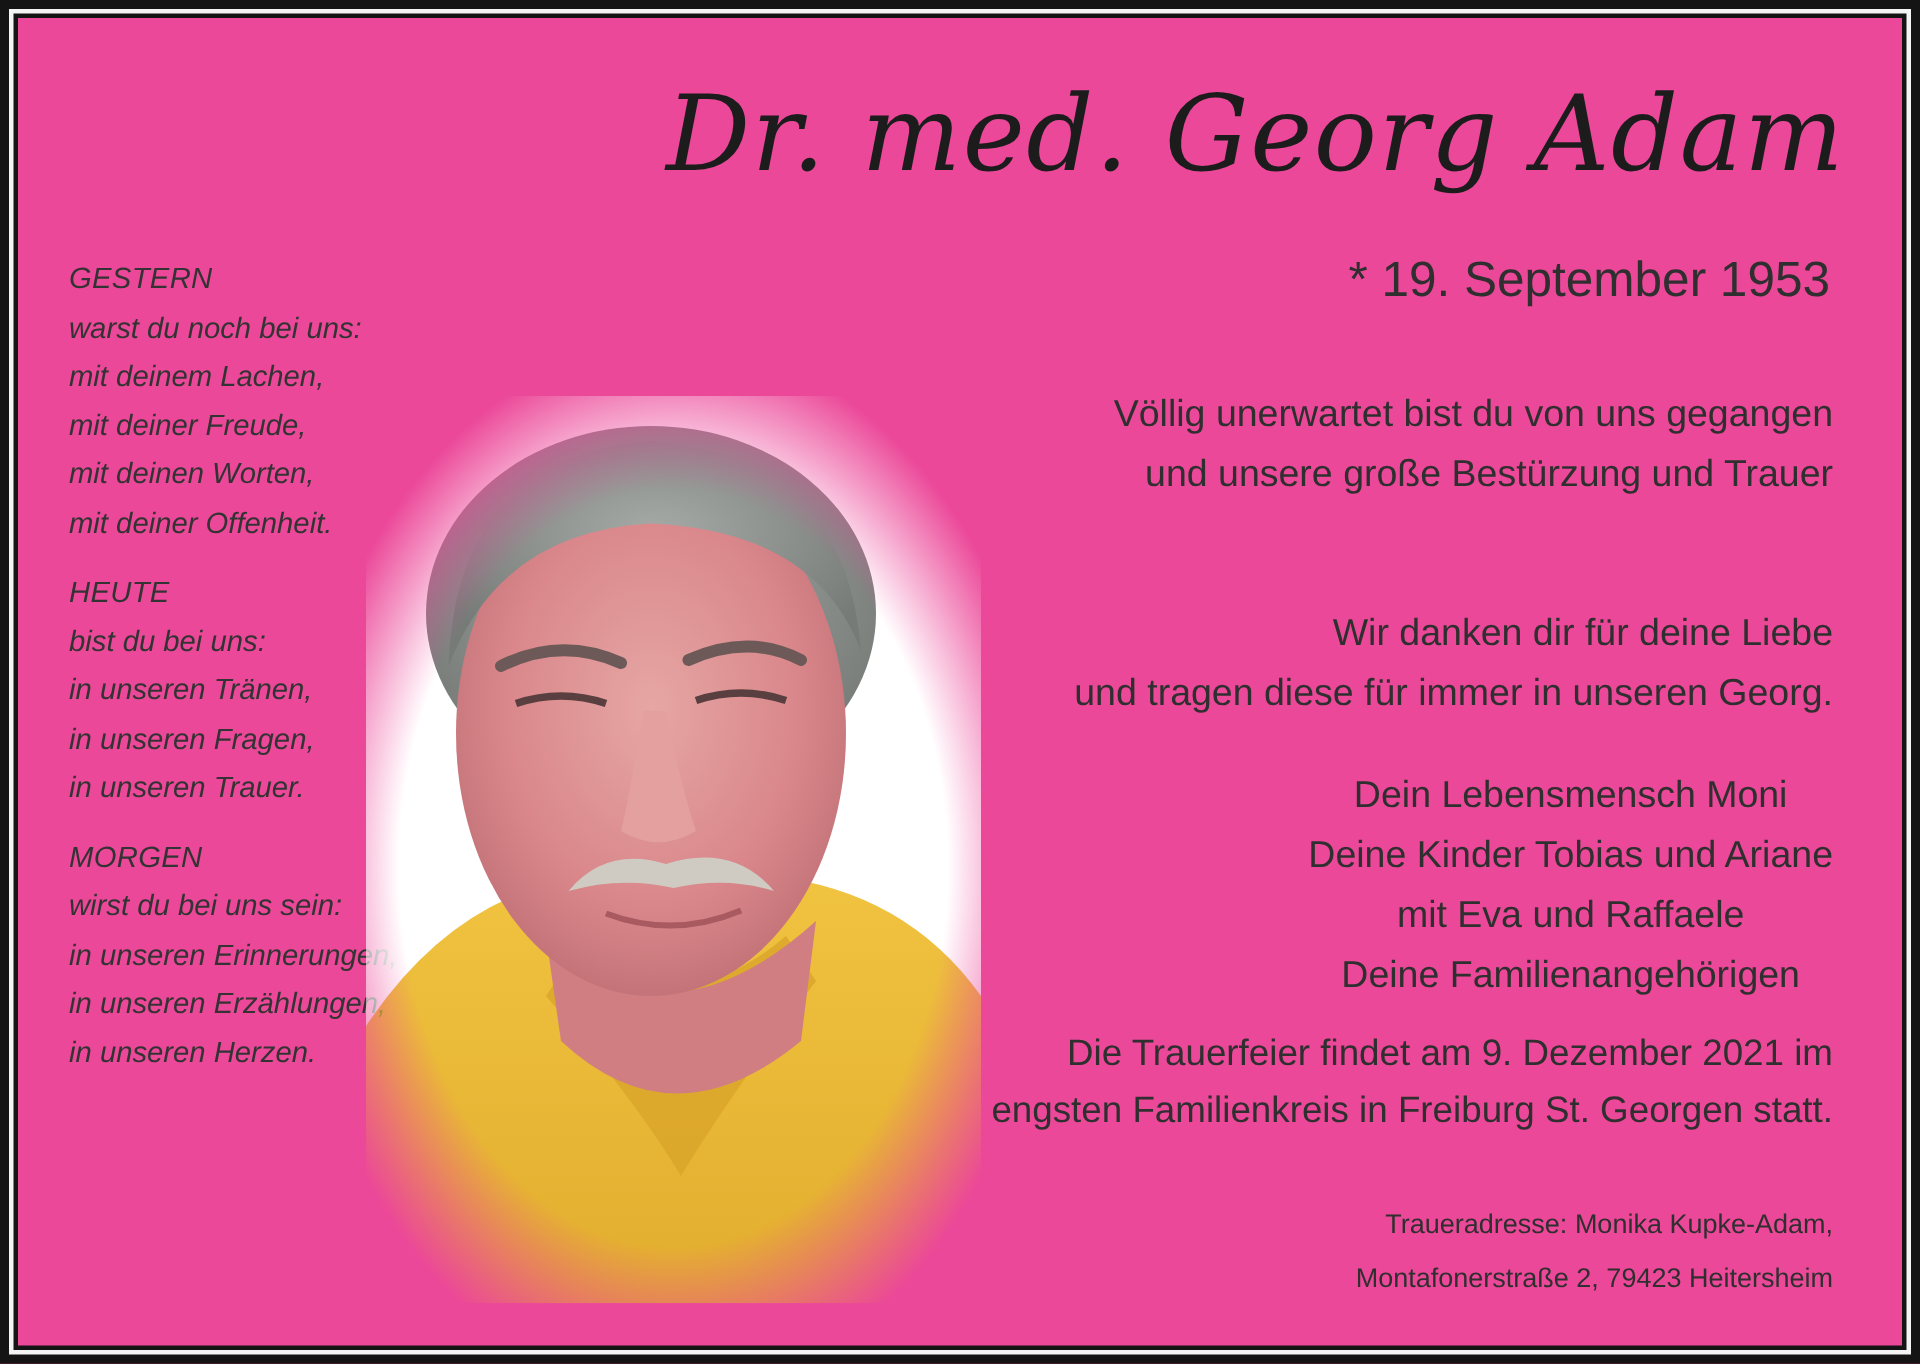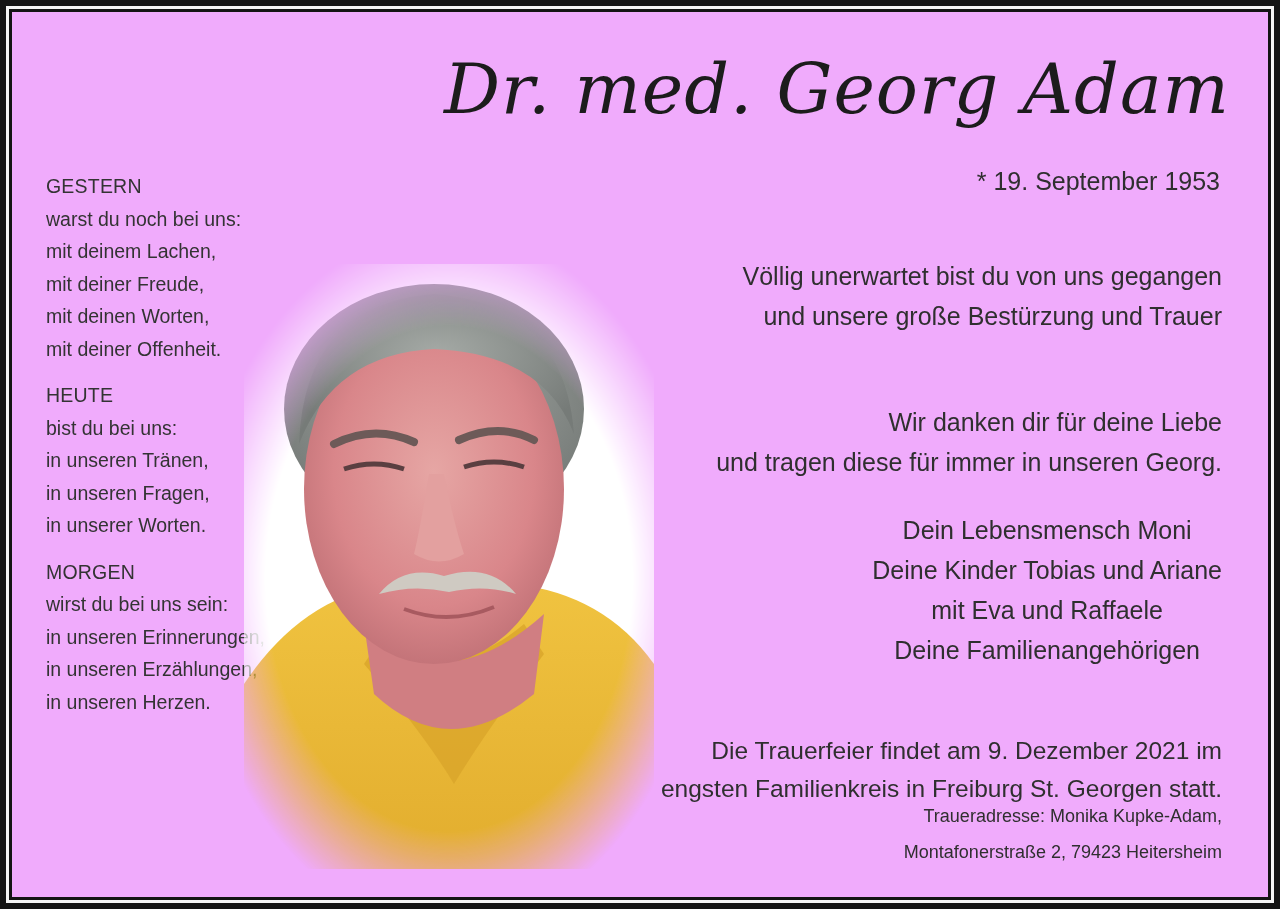--- a/index.html
+++ b/index.html
@@ -13,47 +13,47 @@
     .frame-white {
       position: absolute; left: 6px; top: 6px; right: 6px; bottom: 6px;
       background: #f4f4f4;
     }
     .frame-inner {
       position: absolute; left: 9px; top: 9px; right: 9px; bottom: 9px;
       background: #141414;
     }
     .page {
       position: absolute; left: 12px; top: 12px; right: 12px; bottom: 12px;
-      background: #f0abfc;
+      background: #ec4899;
       overflow: hidden;
     }
 
     
     .name {
       position: absolute; right: 38px; top: 42px;
       font-family: "DejaVu Serif", serif;
       font-style: italic;
       font-size: 70px;
       line-height: 1;
       color: #1c1c1c;
       letter-spacing: 1px;
       white-space: nowrap;
     }
     .dates {
       position: absolute; right: 48px; top: 155px;
-      font-size: 25px; color: #2f2f2f; white-space: nowrap;
+      font-size: 33px; color: #2f2f2f; white-space: nowrap;
       display: flex; gap: 10px;
     }
 
     
     .poem {
       position: absolute; left: 34px; top: 158px;
       font-size: 19.5px; line-height: 32.5px; color: #333;
     }
-    .poem .stanza { margin-bottom: 14px; }
+    .poem .stanza { margin-bottom: 14px; font-style: italic; }
     .poem .stanza:last-child { margin-bottom: 0; }
     .poem .heading { letter-spacing: 0.2px; }
 
     
     .photo {
       position: absolute; left: 232px; top: 252px; width: 410px; height: 605px;
       border-radius: 40px 40px 24px 24px;
       overflow: hidden;
       -webkit-mask-image: radial-gradient(ellipse 62% 58% at 50% 52%, #000 72%, transparent 100%);
       mask-image: radial-gradient(ellipse 62% 58% at 50% 52%, #000 72%, transparent 100%);
@@ -61,21 +61,21 @@
     .photo svg { width: 100%; height: 100%; display: block; }
 
     
     .block {
       position: absolute; right: 46px; text-align: right;
       font-size: 25px; line-height: 40px; color: #2f2f2f; white-space: nowrap;
     }
     .b1 { top: 244px; }
     .b2 { top: 390px; }
     .b3 { top: 498px; line-height: 40px; text-align: center; }
-    .b4 { top: 720px; font-size: 24.5px; line-height: 38px; }
+    .b4 { top: 672px; font-size: 24.5px; line-height: 38px; }
     .b5 { top: 786px; font-size: 18px; line-height: 36px; }
     .line { display: block; }
   </style>
 </head>
 <body>
 
 <div class="frame-outer"></div>
 <div class="frame-white"></div>
 <div class="frame-inner"></div>
 
@@ -94,21 +94,21 @@
       <span class="line">mit deinem Lachen,</span>
       <span class="line">mit deiner Freude,</span>
       <span class="line">mit deinen Worten,</span>
       <span class="line">mit deiner Offenheit.</span>
     </div>
     <div class="stanza">
       <span class="line heading">HEUTE</span>
       <span class="line">bist du bei uns:</span>
       <span class="line">in unseren Tränen,</span>
       <span class="line">in unseren Fragen,</span>
-      <span class="line">in unserer Worten.</span>
+      <span class="line">in unseren Trauer.</span>
     </div>
     <div class="stanza">
       <span class="line heading">MORGEN</span>
       <span class="line">wirst du bei uns sein:</span>
       <span class="line">in unseren Erinnerungen,</span>
       <span class="line">in unseren Erzählungen,</span>
       <span class="line">in unseren Herzen.</span>
     </div>
   </div>
 

